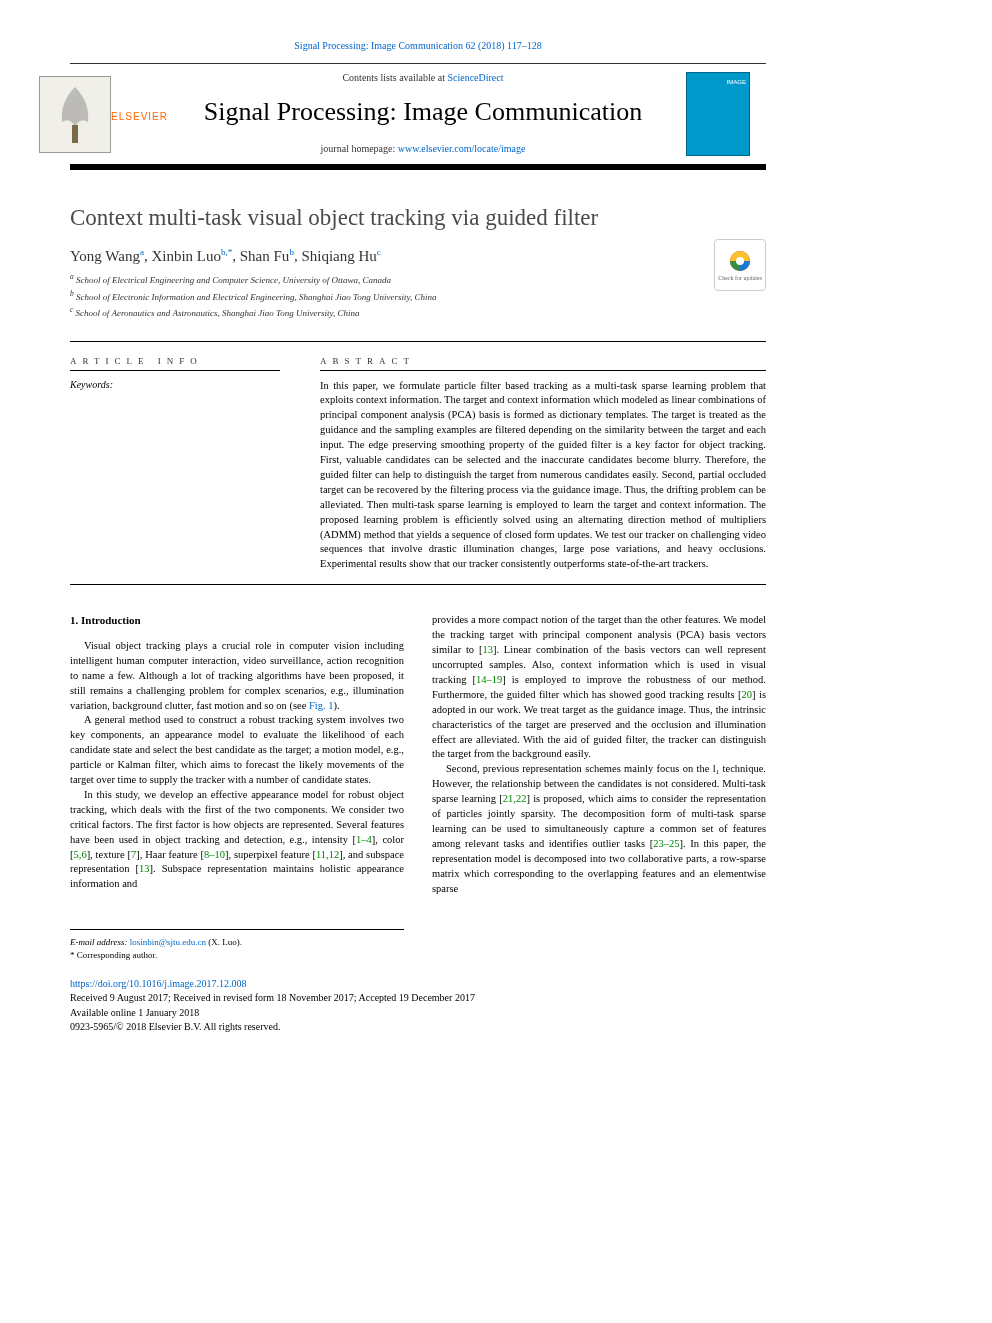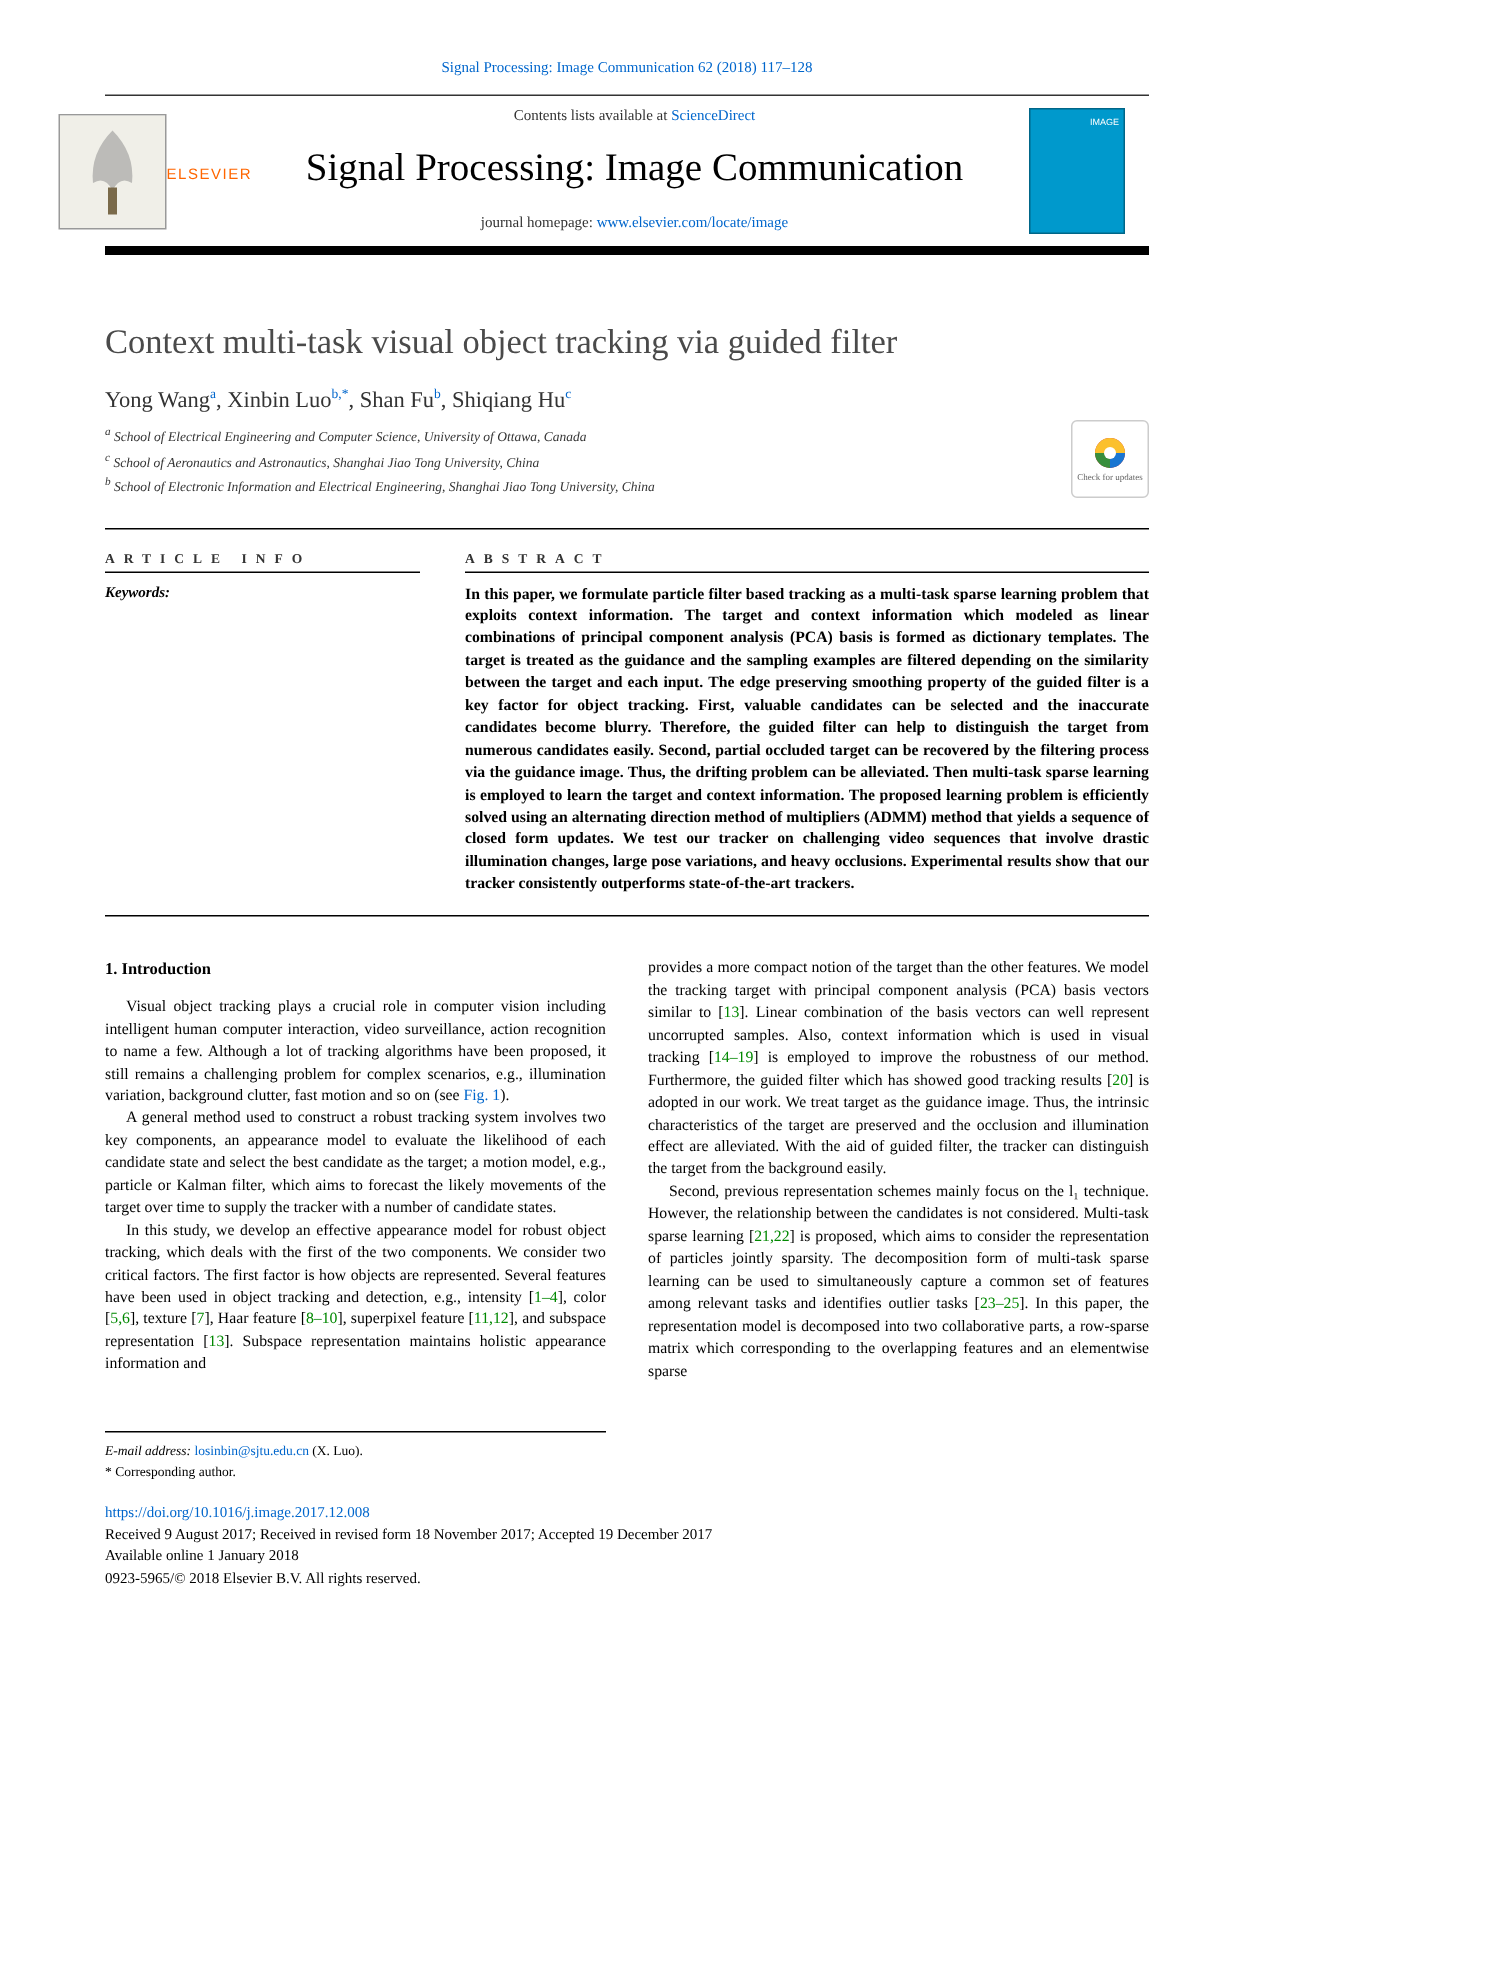--- a/index.html
+++ b/index.html
@@ -94,23 +94,23 @@
   }
   .journal-cover-label {
     position: absolute;
     top: 6px;
     right: 3px;
     font-size: 6px;
     color: #fff;
     font-family: Arial;
   }
   .title-block {
-    margin-top: 45px;
-    display: flex;
-    align-items: flex-end;
+    margin-top: 35px;
+    display: flex;
+    align-items: center;
   }
   .title-main {
     flex: 1;
   }
   .article-title {
     font-size: 23px;
     font-weight: normal;
     color: #4a4a4a;
     margin: 0 0 16px 0;
   }
@@ -145,23 +145,22 @@
     height: 24px;
     margin-bottom: 2px;
   }
   .divider-thin {
     border: none;
     border-top: 1px solid #000;
     margin: 20px 0 0 0;
   }
   .info-abstract {
     display: flex;
-    gap: 30px;
+    gap: 40px;
     margin-top: 0;
-    font-weight: bold;
   }
   .info-col {
     width: 210px;
     padding-top: 14px;
   }
   .info-heading {
     font-size: 9px;
     letter-spacing: 6px;
     color: #333;
     margin-bottom: 6px;
@@ -285,22 +284,22 @@
     <div class="title-main">
       <h1 class="article-title">Context multi-task visual object tracking via guided filter</h1>
       <div class="authors">
         <span>Yong Wang</span><sup>a</sup>,
         <span>Xinbin Luo</span><sup>b,*</sup>,
         <span>Shan Fu</span><sup>b</sup>,
         <span>Shiqiang Hu</span><sup>c</sup>
       </div>
       <div class="affiliations">
         <div><sup>a</sup> <span>School of Electrical Engineering and Computer Science, University of Ottawa, Canada</span></div>
+        <div><sup>b</sup> <span>School of Electronic Information and Electrical Engineering, Shanghai Jiao Tong University, China</span></div>
         <div><sup>c</sup> <span>School of Aeronautics and Astronautics, Shanghai Jiao Tong University, China</span></div>
-        <div><sup>b</sup> <span>School of Electronic Information and Electrical Engineering, Shanghai Jiao Tong University, China</span></div>
       </div>
     </div>
     <div class="check-updates">
       <svg class="check-icon" viewBox="0 0 24 24">
         <circle cx="12" cy="12" r="10" fill="#d32f2f"></circle>
         <circle cx="12" cy="12" r="10" fill="#fbc02d" clip-path="inset(0 0 50% 0)"></circle>
         <circle cx="12" cy="12" r="10" fill="#1976d2" clip-path="inset(50% 0 0 50%)"></circle>
         <circle cx="12" cy="12" r="10" fill="#388e3c" clip-path="inset(50% 50% 0 0)"></circle>
         <circle cx="12" cy="12" r="4" fill="#fff"></circle>
       </svg>

